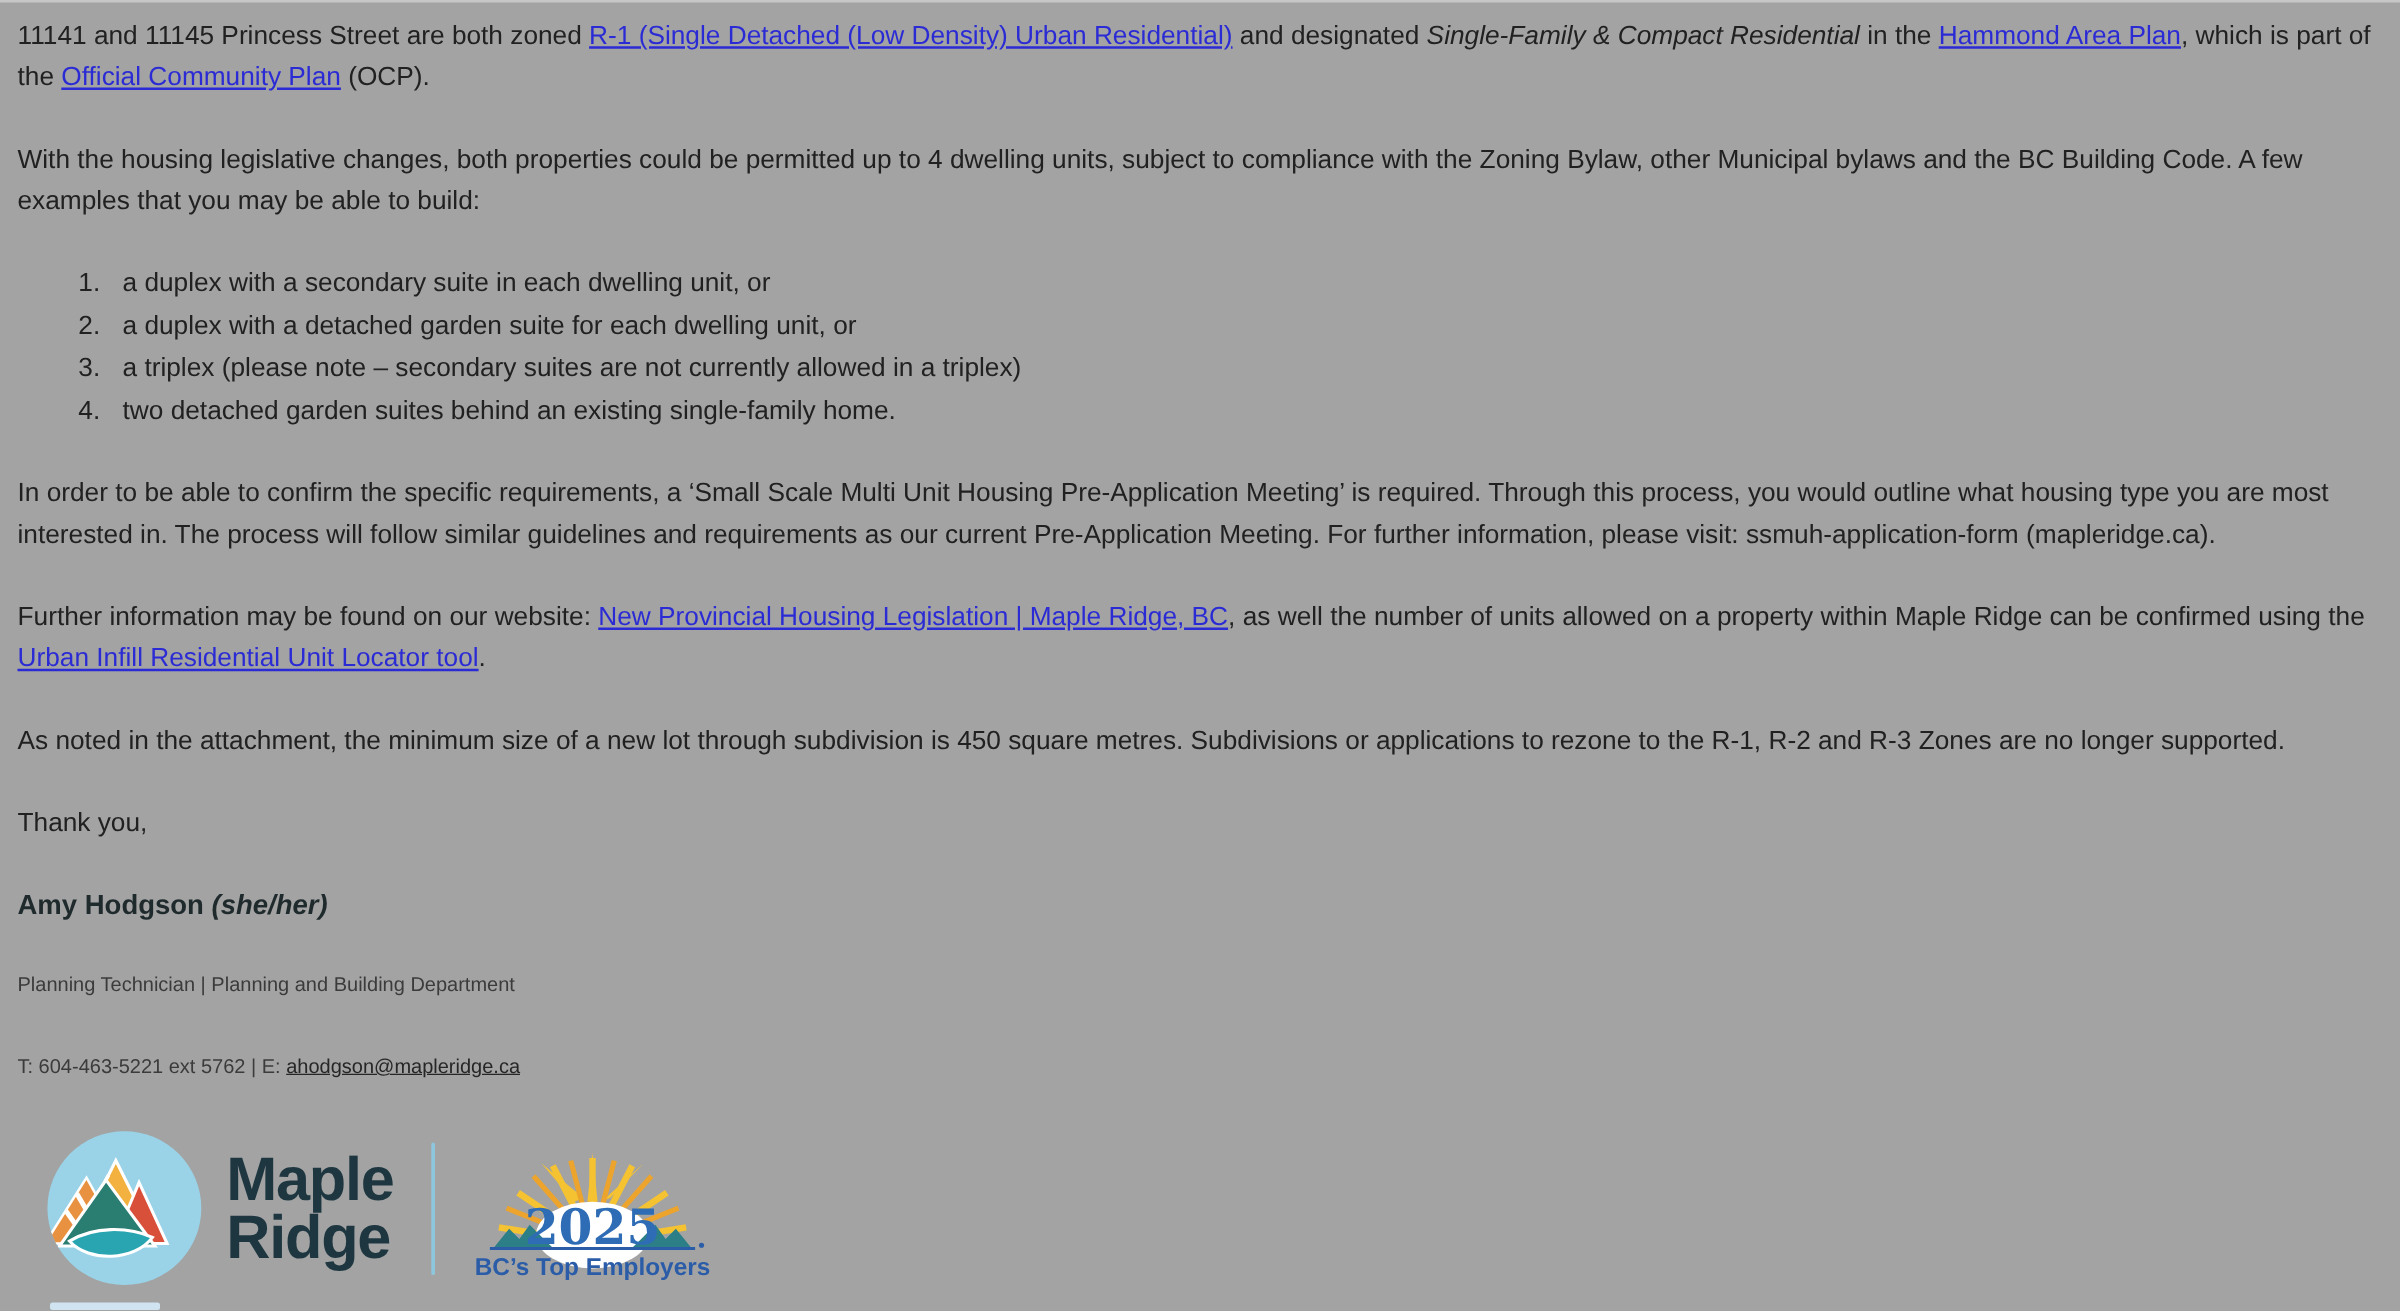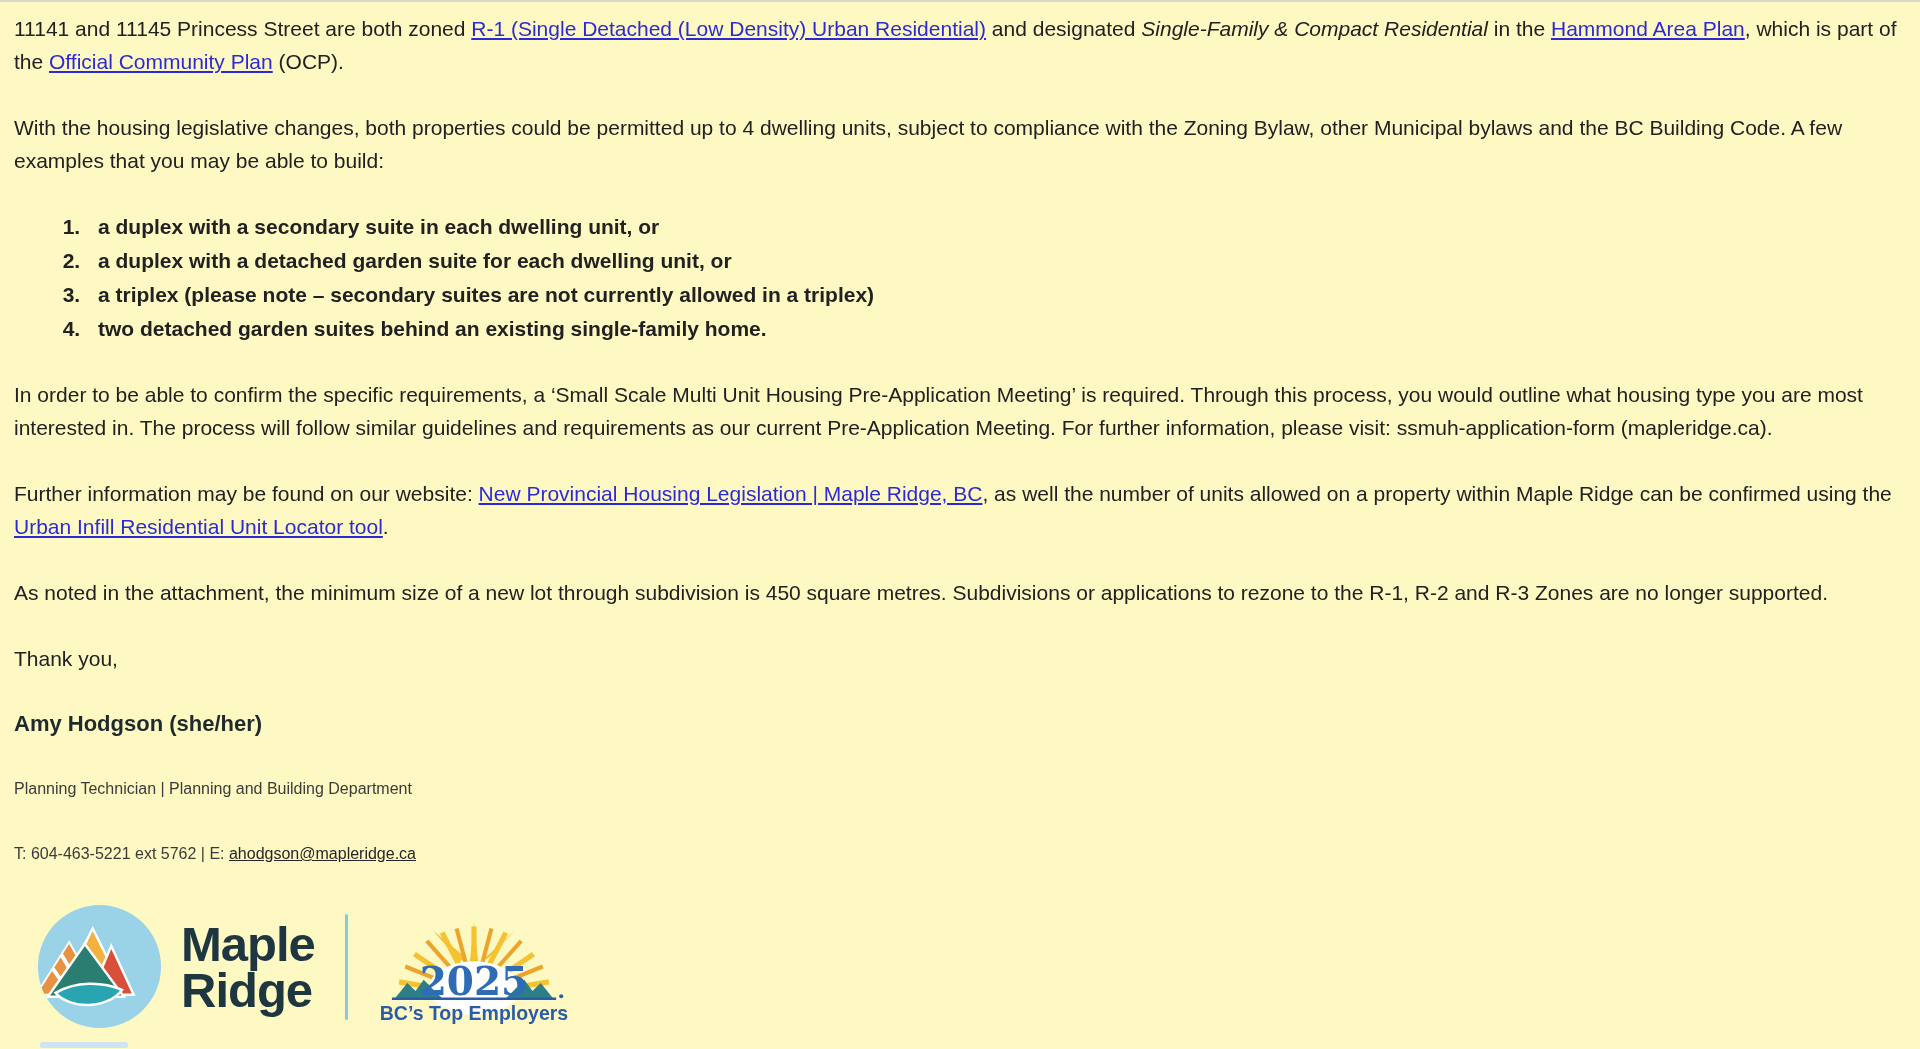--- a/index.html
+++ b/index.html
@@ -1,50 +1,49 @@
 <!DOCTYPE html>
 <html><head>
 <meta charset="utf-8">
 <style>
   html,body{margin:0;padding:0;background:#ffffff;}
   .page{
     position:relative;
     width:1920px;height:1049px;
-    background:#fef9c3;
+    background:#a3a3a3;
     overflow:hidden;
     font-family:"Liberation Sans","DejaVu Sans",sans-serif;
     color:#212121;
   }
   .top-edge{
     position:absolute;top:0;left:0;width:100%;height:2px;
     background:#cfcfcf;opacity:.8;
   }
   .content{
     padding:12px 16px 0 14px;
     font-size:21px;
     line-height:33px;
   }
   .content p{margin:0 0 33px 0;}
   a.doc-link{color:#2b2bd5;text-decoration:underline;cursor:pointer;}
   a.email-link{color:#262626;text-decoration:underline;cursor:pointer;}
   em.designation{font-style:italic;}
   ol.examples{
     margin:33px 0 33px 0;
     padding-left:72px;
-    font-weight:bold;
   }
   ol.examples li{
     margin:0 0 1px 0;
     padding-left:12px;
   }
   .sig{margin-top:0;}
   .sig-thanks{margin:0 0 30px 0;}
   .sig-line{margin:0;line-height:32px;}
   .sig-name{font-weight:bold;font-size:22px;color:#1f2a2d;}
-  .sig-pronouns{font-weight:bold;text-align:right;}
+  .sig-pronouns{font-weight:bold;font-style:italic;text-align:right;}
   .sig-small{font-size:16px;color:#3b3b3b;}
   .logo-row{
     display:flex;align-items:center;
     margin:16px 0 0 22px;
   }
   .wordmark{
     margin-left:18px;
     font-size:49px;line-height:46px;
     font-weight:bold;letter-spacing:-1px;
     color:#1d3640;

